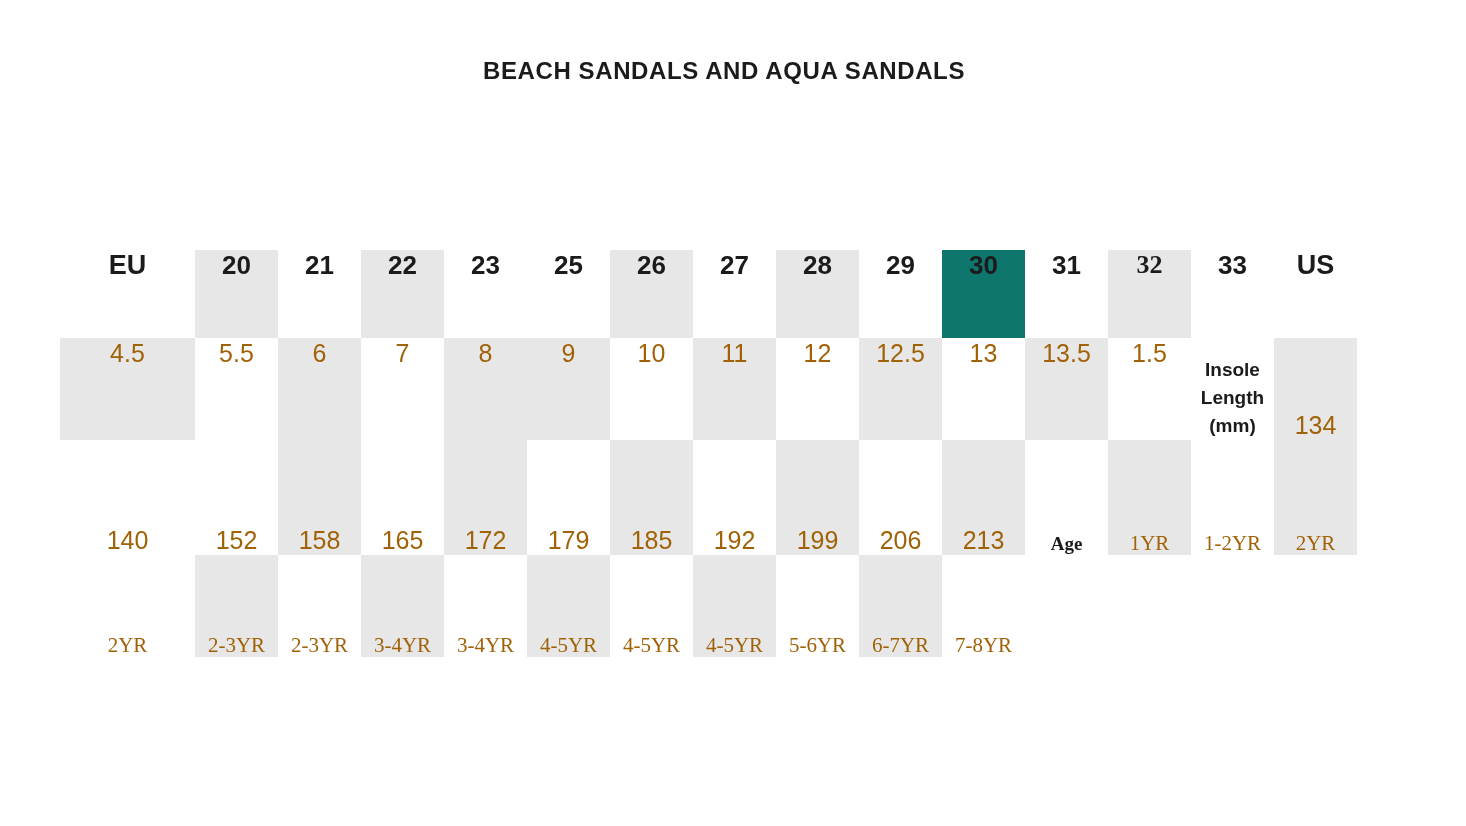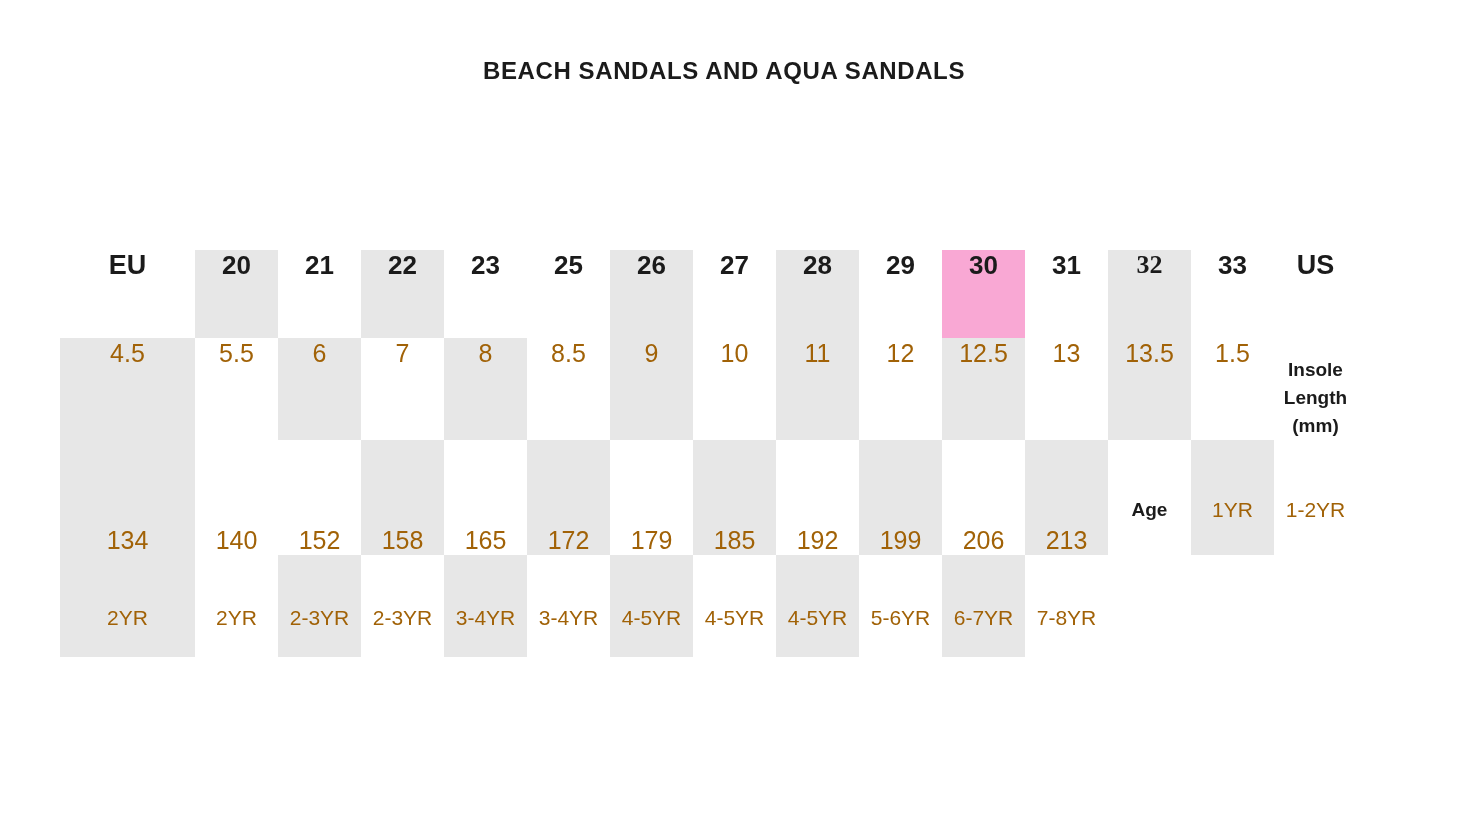--- a/index.html
+++ b/index.html
@@ -43,22 +43,23 @@
     align-items: flex-start;
     text-align: center;
   }
   
   .cell.row-insole_length_mm {
     align-items: flex-end;
     padding-top: 33px;
   }
   
   .cell.row-age {
-    align-items: center;
+    align-items: flex-end;
     padding-top: 23px;
+    font-family: Liberation Serif, serif;
   }
   .label { font-weight: 700; color: #1b1b1b; }
   .label-big { font-size: 27px; line-height: 30px; }
   .label-small { font-size: 19px; line-height: 28px; }
   .cell.row-age .label-small { line-height: 23px; }
   .v { font-weight: 400; font-size: 25px; line-height: 30px; color: #a16207; }
   .v-eu { font-weight: 700; font-size: 26px; line-height: 30px; color: #1b1b1b; }
   .v-age { font-size: 21px; line-height: 23px; }
 </style>
 </head>
@@ -93,21 +94,21 @@
       </div>
       <div class="cell value-cell row-eu">
         <span class="v-eu">27</span>
       </div>
       <div class="cell value-cell row-eu shaded" style="background: rgb(231, 231, 231);">
         <span class="v-eu">28</span>
       </div>
       <div class="cell value-cell row-eu">
         <span class="v-eu">29</span>
       </div>
-      <div class="cell value-cell row-eu shaded" style="background: #f9a8d4;">
+      <div class="cell value-cell row-eu shaded" style="background: #0f766e;">
         <span class="v-eu">30</span>
       </div>
       <div class="cell value-cell row-eu">
         <span class="v-eu">31</span>
       </div>
       <div class="cell value-cell row-eu shaded" style="background: rgb(231, 231, 231); font-family: Liberation Serif, serif;">
         <span class="v-eu">32</span>
       </div>
       <div class="cell value-cell row-eu">
         <span class="v-eu">33</span>
@@ -124,23 +125,20 @@
         <span class="v">5.5</span>
       </div>
       <div class="cell value-cell row-us shaded" style="background: rgb(231, 231, 231);">
         <span class="v">6</span>
       </div>
       <div class="cell value-cell row-us">
         <span class="v">7</span>
       </div>
       <div class="cell value-cell row-us shaded" style="background: rgb(231, 231, 231);">
         <span class="v">8</span>
-      </div>
-      <div class="cell value-cell row-us">
-        <span class="v">8.5</span>
       </div>
       <div class="cell value-cell row-us shaded" style="background: rgb(231, 231, 231);">
         <span class="v">9</span>
       </div>
       <div class="cell value-cell row-us">
         <span class="v">10</span>
       </div>
       <div class="cell value-cell row-us shaded" style="background: rgb(231, 231, 231);">
         <span class="v">11</span>
       </div>

